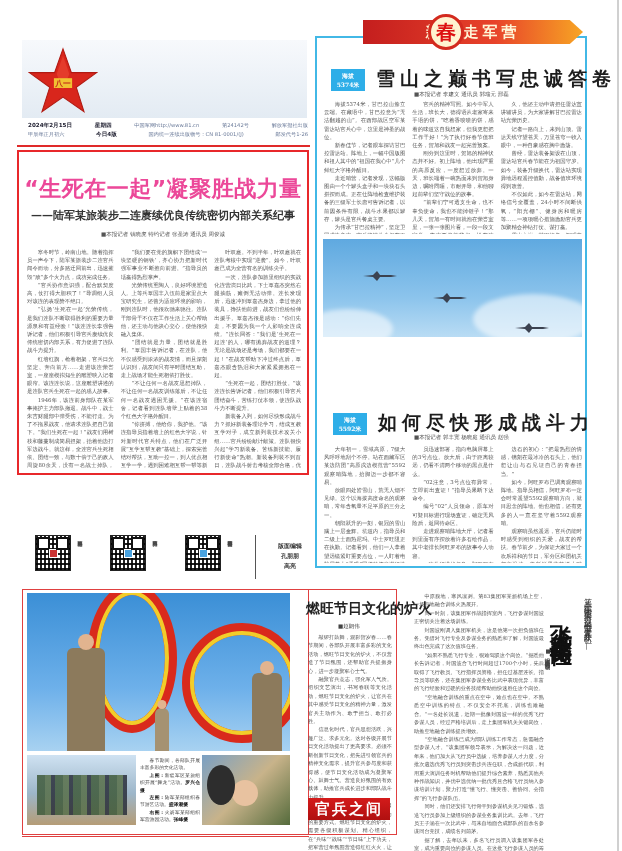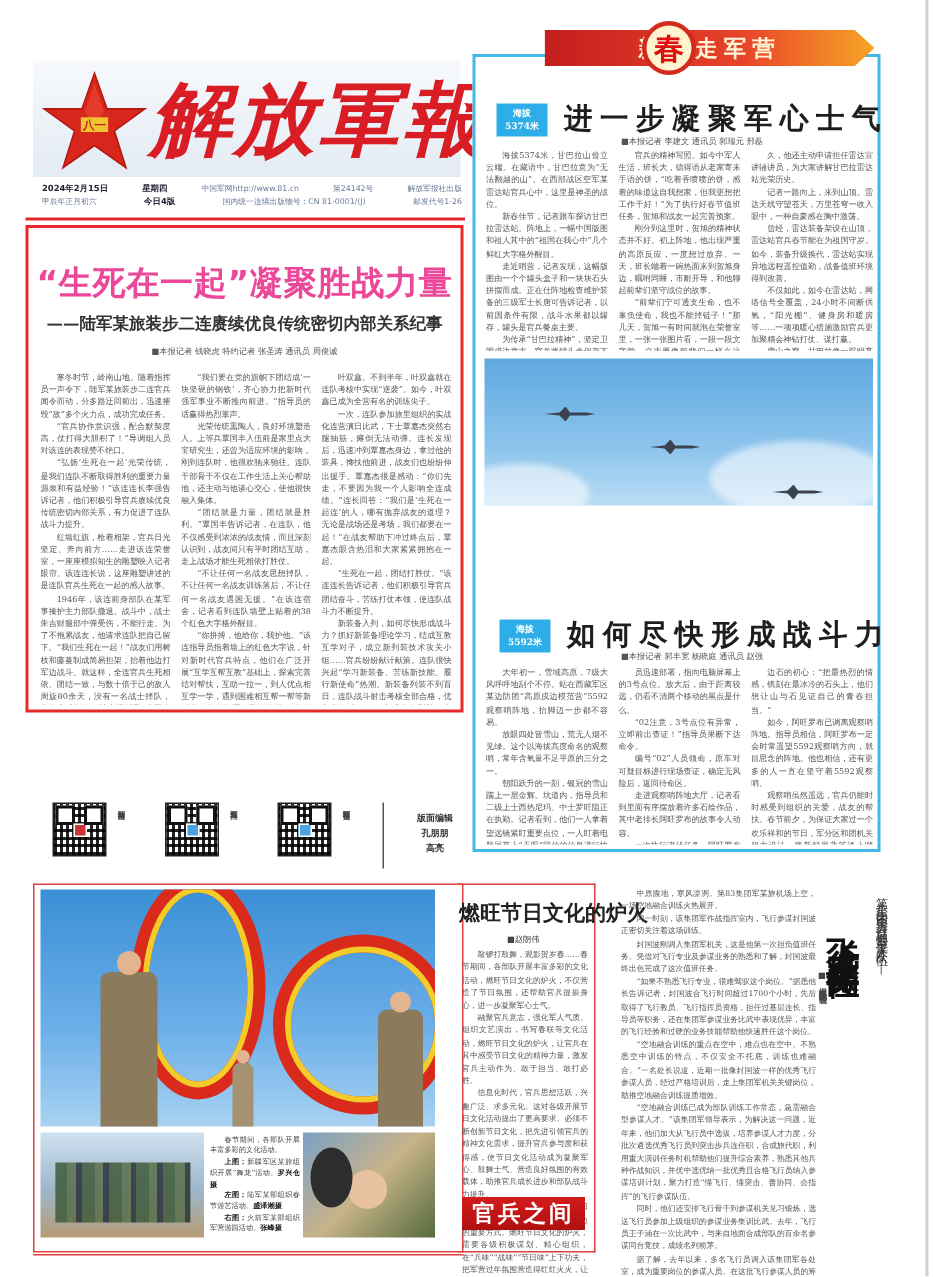--- a/index.html
+++ b/index.html
@@ -80,21 +80,20 @@
 </head>
 <body>
 
 <div class="masthead">
   <svg class="star" viewBox="0 0 100 100">
     <polygon points="50,4 62,38 98,38 69,59 80,94 50,73 20,94 31,59 2,38 38,38" fill="#d8261c" stroke="#b01a12" stroke-width="1.5"></polygon>
     <polygon points="50,14 59,40 50,62 41,40" fill="#ec4a36" opacity="0.6"></polygon>
     <rect x="37" y="46" width="26" height="14" fill="#f1c232"></rect>
     <text x="50" y="57" text-anchor="middle" font-size="11" font-weight="bold" fill="#c0241a">八一</text>
   </svg>
-  <div class="logo-text">解放軍報</div>
 </div>
 
 <div class="meta">
   <div class="row">
     <span class="bold">2024年2月15日</span>
     <span class="bold">星期四</span>
     <span>中国军网http://www.81.cn</span>
     <span>第24142号</span>
     <span>解放军报社出版</span>
   </div>
@@ -159,21 +158,21 @@
 <div class="blue-box"></div>
 <div class="banner">
   <div class="banner-text">新春走军营</div>
 </div>
 <div class="banner-circle">春</div>
 
 <div class="alt-badge" style="left:331px; top:69px;">
   <div>海拔</div>
     <div>5374米</div>
 </div>
-<div class="box-title" style="left:376px; top:66px;">进一步凝聚军心士气</div>
+<div class="box-title" style="left:376px; top:66px;">雪山之巅书写忠诚答卷</div>
 <div class="box-byline" style="left:414px; top:91px;">■本报记者  李建文  通讯员  郭瑞元  邢磊</div>
 <div class="cols" style="left:324px; top:100px; width:258px; height:134px;">
   <div class="col">
     <p>海拔5374米，甘巴拉山耸立云端。在藏语中，甘巴拉意为“无法翻越的山”。在西部战区空军某雷达站官兵心中，这里是神圣的战位。</p>
       <p>新春佳节，记者跟车探访甘巴拉雷达站。阵地上，一幅中国版图和祖人其中的“祖国在我心中”几个鲜红大字格外醒目。</p>
       <p>走近哨营，记者发现，这幅版图由一个个罐头盒子和一块块石头拼摆而成。正在仕阵地检查维护装备的三级军士长唐可告诉记者，以前因条件有限，战斗水果都以罐存，罐头是官兵餐桌主要。</p>
       <p>为传承“甘巴拉精神”，坚定卫国戍边意志，官兵将罐头盒保存下来，拼成祖国版图。“它见证了一代代官兵用扶腰搞头慷慨，生不扶遮风挡雪的奋斗历程。”唐可说。</p>
   </div>
   <div class="col">
     <p>官兵的精神写照。如今中军人生活，班长大，德得语从老家寄来手语的饼，“吃着香喷喷的饼，感着的味道这自我想家，但我更想把工作干好！”为了执行好春节值班任务，贺旭和战友一起完善预案。</p>

